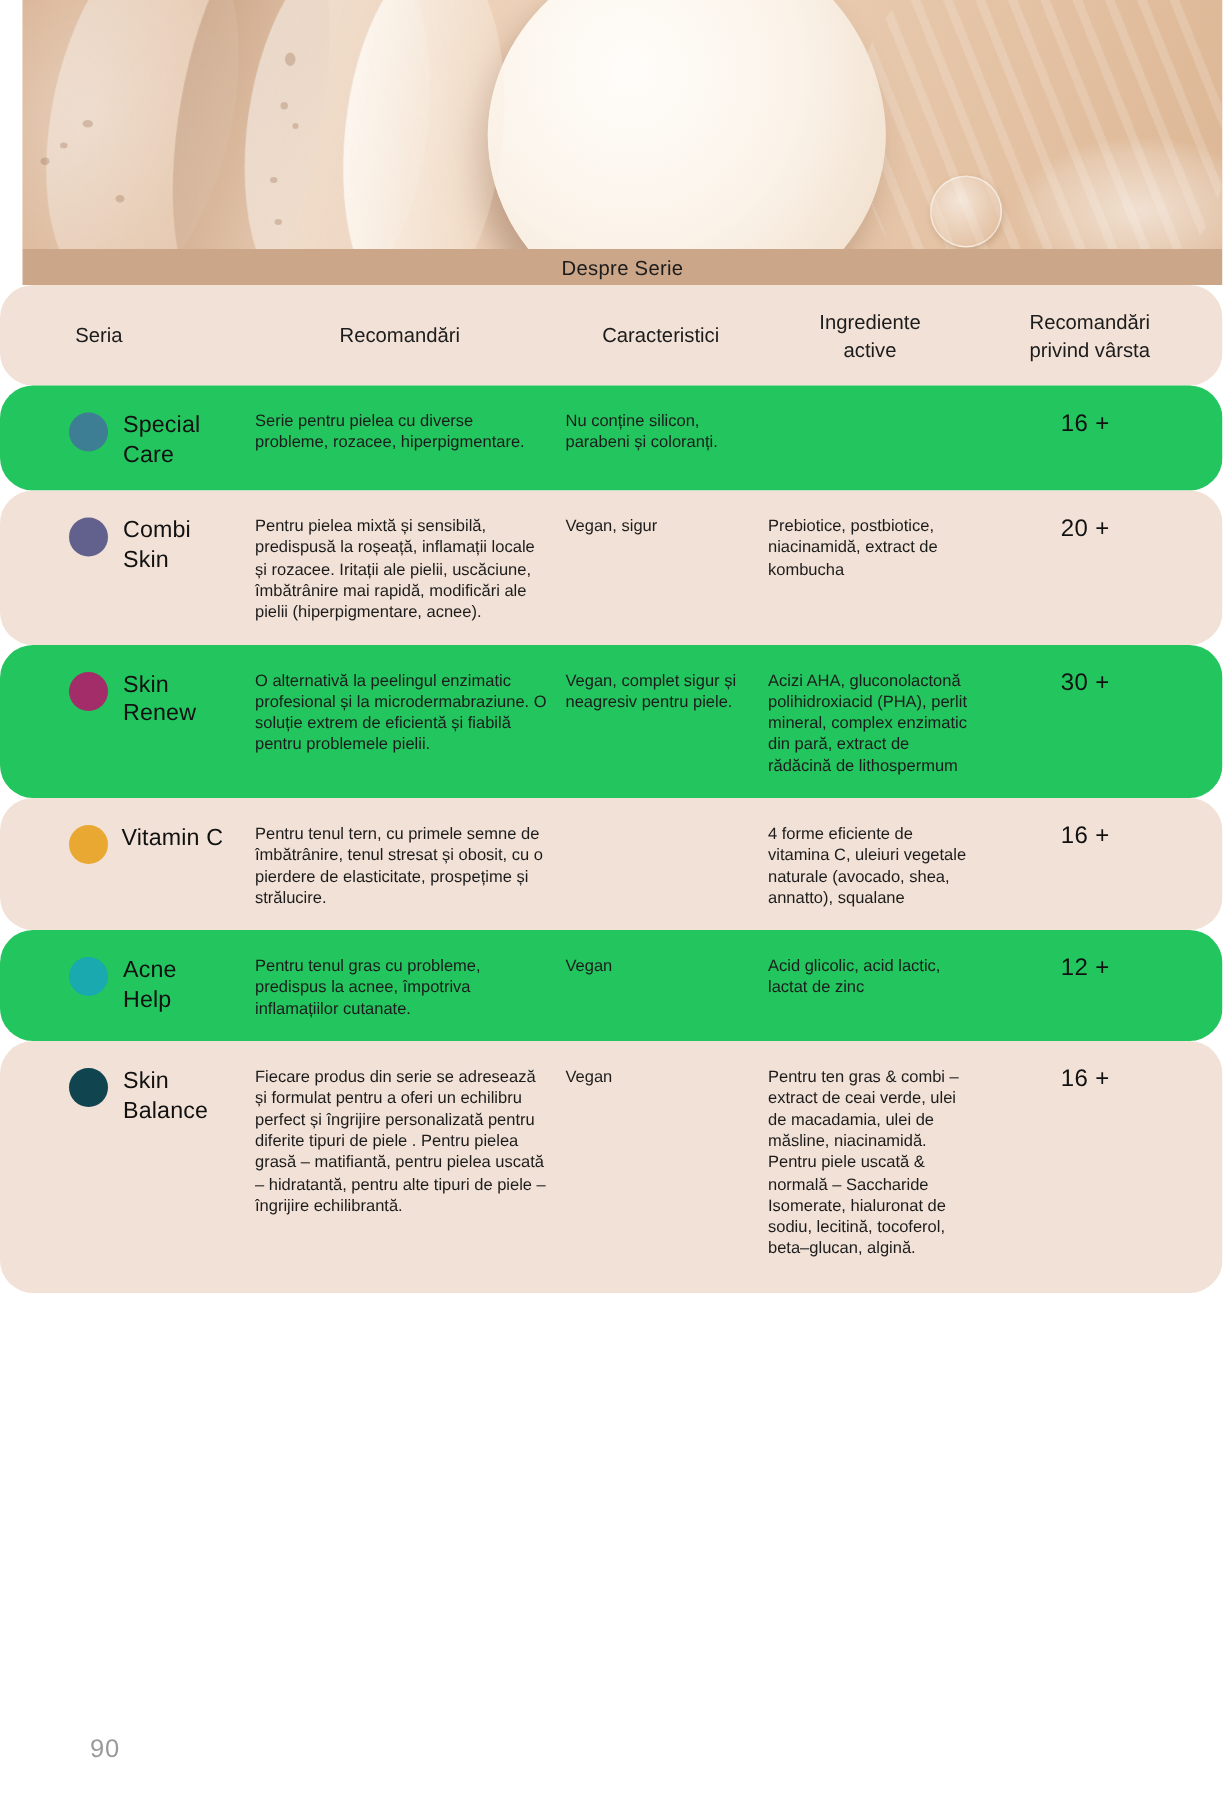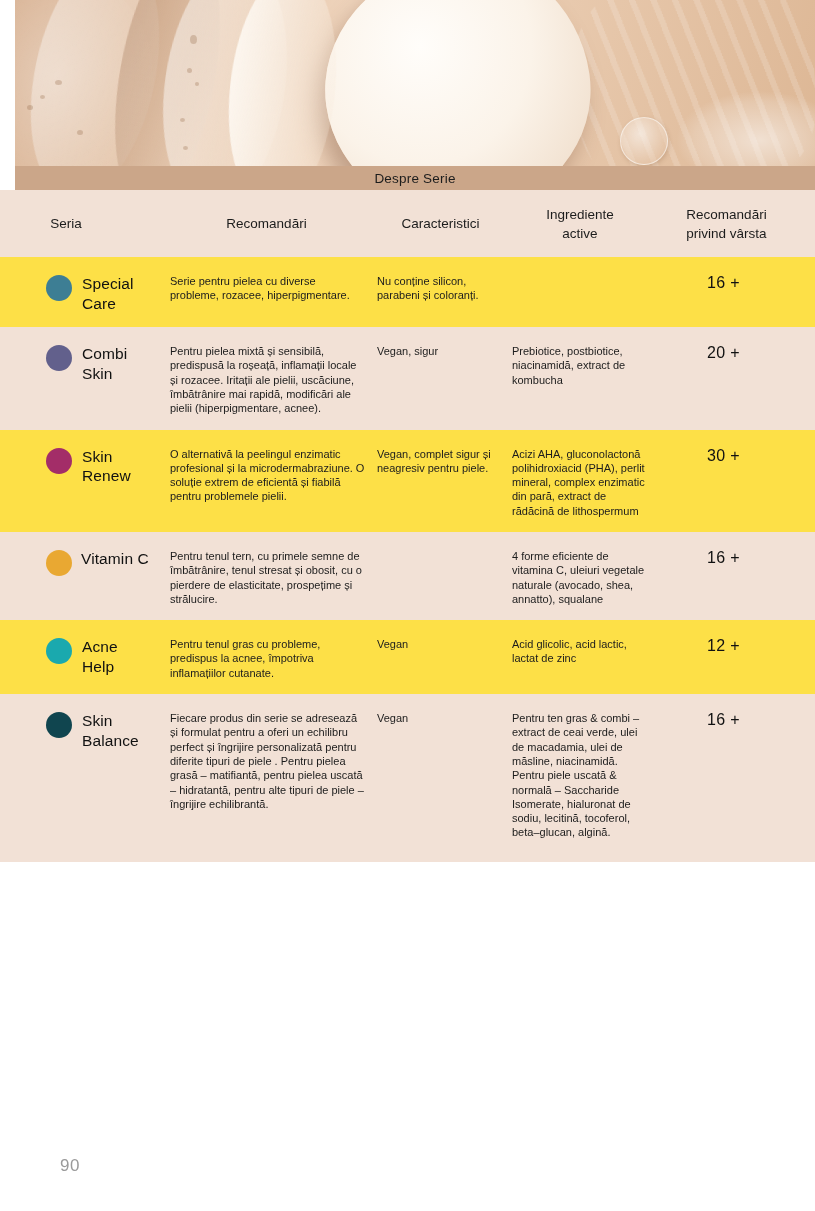--- a/index.html
+++ b/index.html
@@ -130,29 +130,30 @@
   .table {
     position: absolute;
     left: 0;
     top: 190px;
     width: 815px;
   }
   .row {
     display: flex;
     width: 815px;
     box-sizing: border-box;
+    border-radius: 22px;
   }
   .row.header {
     background: #f2e1d6;
     height: 67px;
     align-items: center;
     padding-top: 2px;
   }
   .row.alt { background: #f2e1d6; }
-  .row.plain { background: #fde047; }
+  .row.plain { background: #22c55e; }
 
   .col { box-sizing: border-box; }
   .c-seria      { width: 170px; padding-left: 46px; }
   .c-recom      { width: 207px; }
   .c-carac      { width: 135px; }
   .c-ingr       { width: 148px; }
   .c-varsta     { width: 155px; }
 
   .row.header .col {
     text-align: center;

